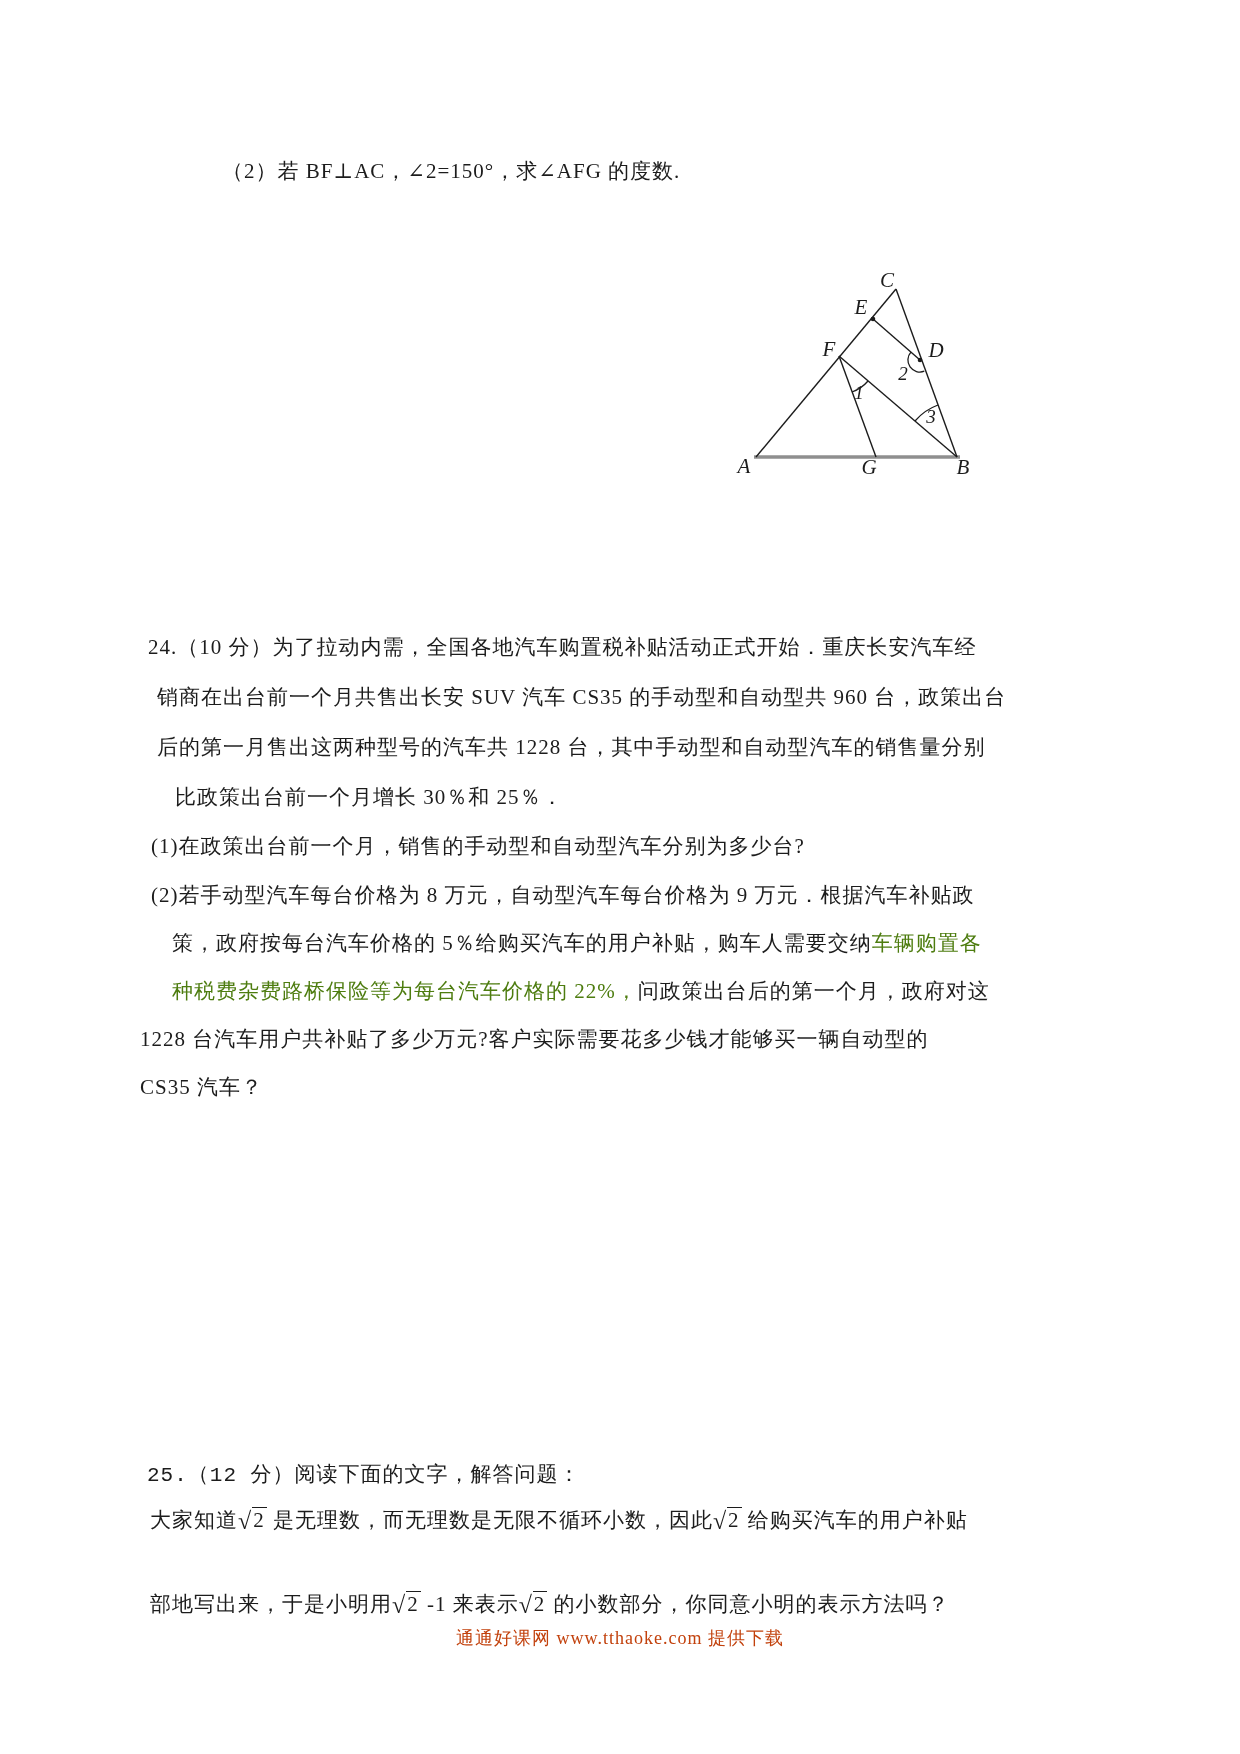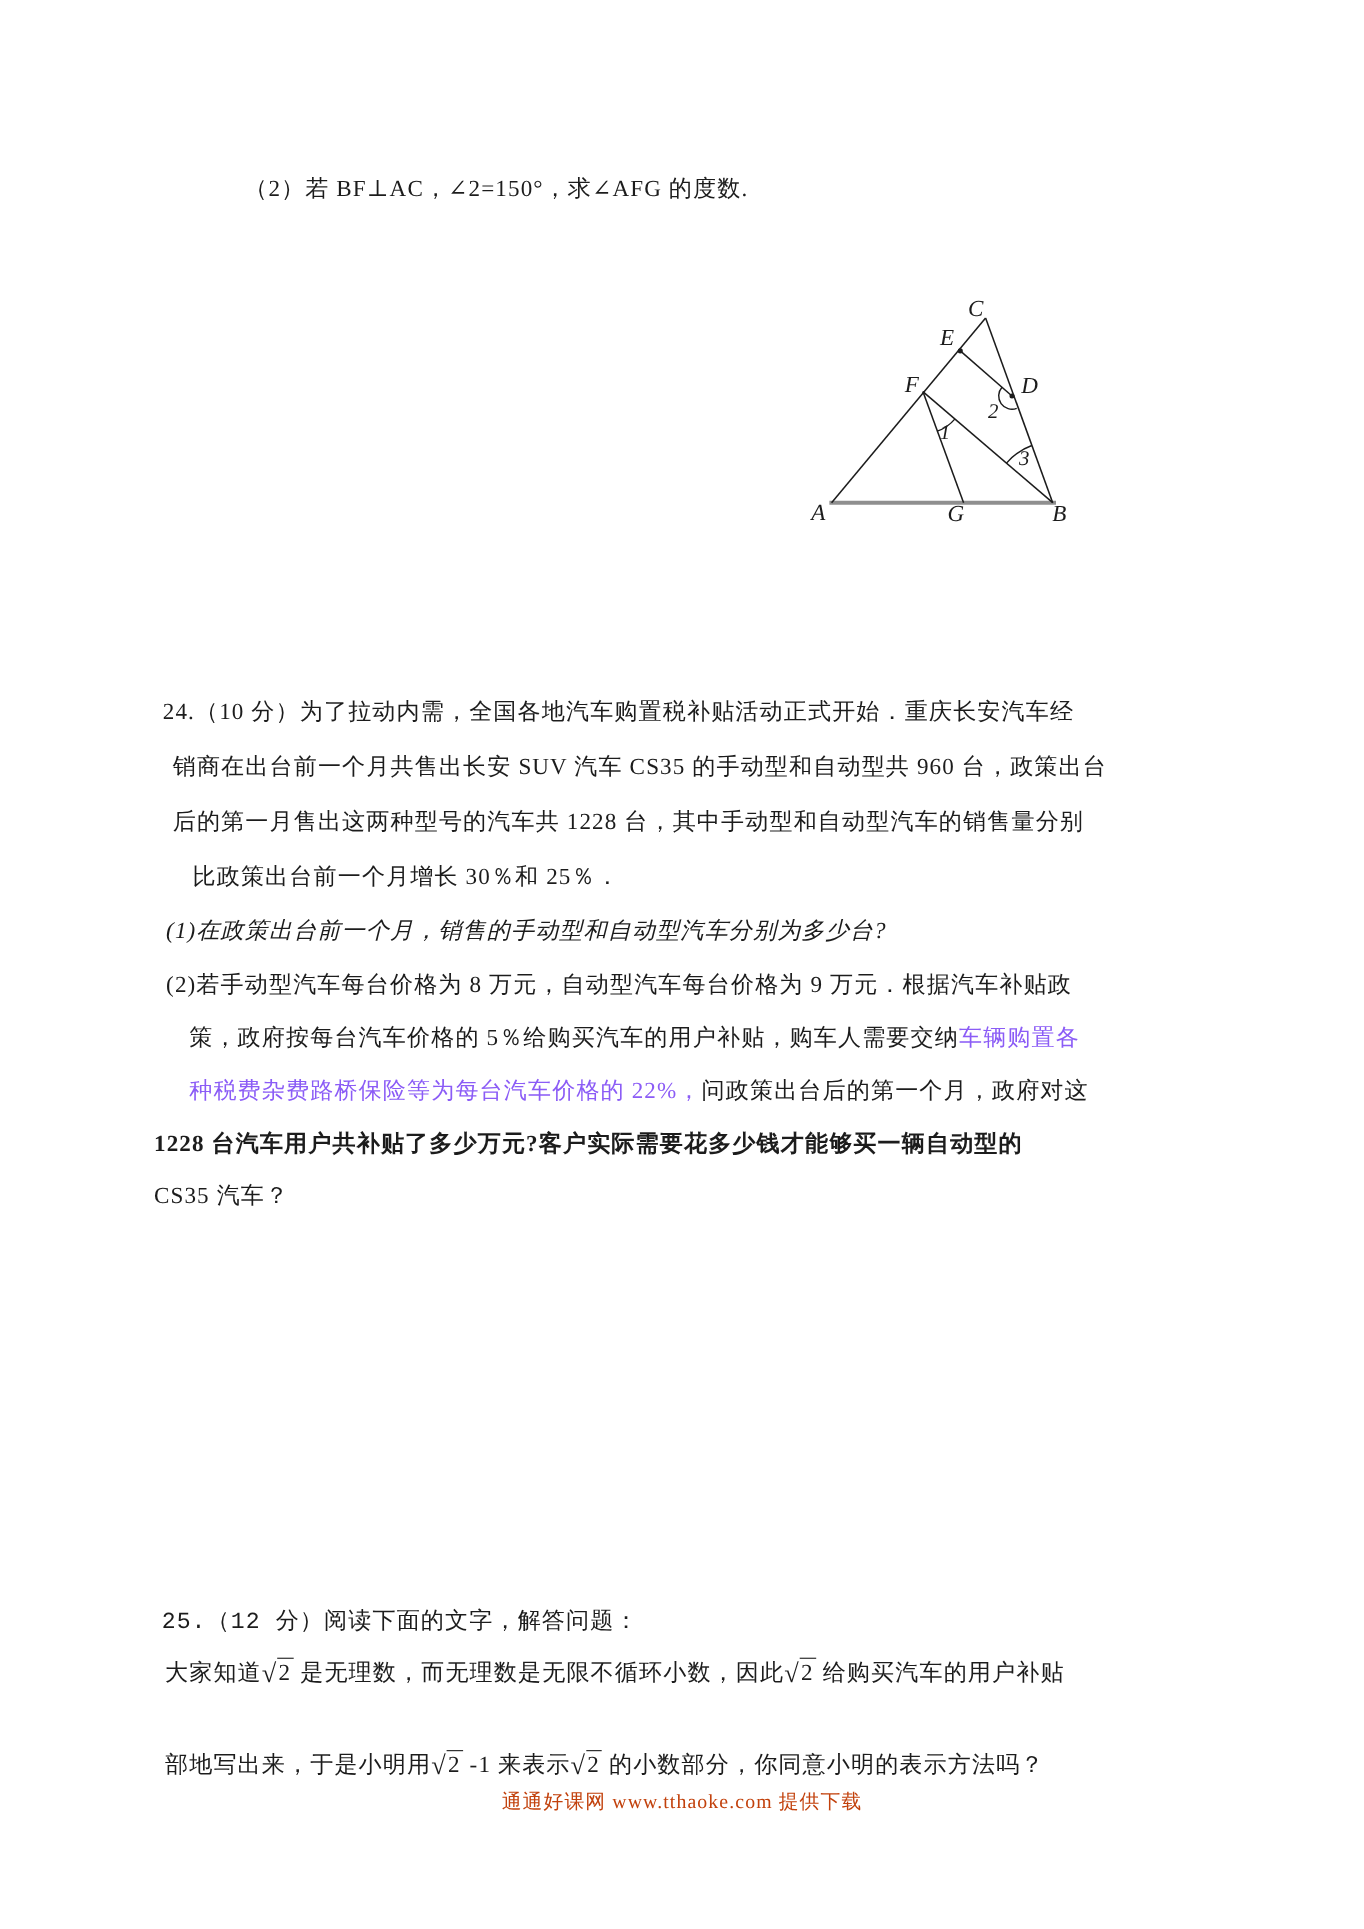--- a/index.html
+++ b/index.html
@@ -8,21 +8,21 @@
     font-family:"Liberation Serif","DejaVu Serif",serif;
     color:#1c1c1c;
   }
   .tline{
     position:absolute;
     font-size:21px;
     line-height:26px;
     white-space:nowrap;
     letter-spacing:1px;
   }
-  .gray{color:#8b5cf6;}
+  .gray{color:#4d7c0f;}
   .sqrt{display:inline-block;white-space:nowrap;font-style:normal;}
   .rsign{font-size:24px;vertical-align:-2px;}
   .rcand{border-top:1.7px solid #1c1c1c;padding:0 2px 0 1px;}
   .figure-wrap{position:absolute;left:730px;top:265px;width:260px;height:232px;}
   .fig-label{
     font-family:"Liberation Serif","DejaVu Serif",serif;
     font-style:italic;
     font-size:21px;
     fill:#1c1c1c;
   }
@@ -77,25 +77,25 @@
       <text x="129" y="134" text-anchor="middle" class="fig-num">1</text>
       <text x="173" y="115" text-anchor="middle" class="fig-num">2</text>
       <text x="201" y="158" text-anchor="middle" class="fig-num">3</text>
     </svg>
   </div>
 
   <div class="tline" style="left:148px;top:634px;">24.（10 分）为了拉动内需，全国各地汽车购置税补贴活动正式开始．重庆长安汽车经</div>
   <div class="tline" style="left:157px;top:684px;">销商在出台前一个月共售出长安 SUV 汽车 CS35 的手动型和自动型共 960 台，政策出台</div>
   <div class="tline" style="left:157px;top:734px;">后的第一月售出这两种型号的汽车共 1228 台，其中手动型和自动型汽车的销售量分别</div>
   <div class="tline" style="left:175px;top:784px;">比政策出台前一个月增长 30％和 25％．</div>
-  <div class="tline" style="left:151px;top:833px;font-style:italic;">(1)在政策出台前一个月，销售的手动型和自动型汽车分别为多少台?</div>
+  <div class="tline" style="left:151px;top:833px;">(1)在政策出台前一个月，销售的手动型和自动型汽车分别为多少台?</div>
   <div class="tline" style="left:151px;top:882px;">(2)若手动型汽车每台价格为 8 万元，自动型汽车每台价格为 9 万元．根据汽车补贴政</div>
   <div class="tline" style="left:172px;top:930px;"><span>策，政府按每台汽车价格的 5％给购买汽车的用户补贴，购车人需要交纳</span><span class="gray">车辆购置各</span></div>
   <div class="tline" style="left:172px;top:978px;"><span class="gray">种税费杂费路桥保险等为每台汽车价格的 22%，</span><span>问政策出台后的第一个月，政府对这</span></div>
-  <div class="tline" style="left:140px;top:1026px;font-weight:bold;">1228 台汽车用户共补贴了多少万元?客户实际需要花多少钱才能够买一辆自动型的</div>
+  <div class="tline" style="left:140px;top:1026px;">1228 台汽车用户共补贴了多少万元?客户实际需要花多少钱才能够买一辆自动型的</div>
   <div class="tline" style="left:140px;top:1074px;">CS35 汽车？</div>
 
   <div class="tline" style="left:147px;top:1463px;font-family:Liberation Mono, monospace;">25.（12 分）阅读下面的文字，解答问题：</div>
 
   <div class="tline" style="left:150px;top:1507px;"><span>大家知道</span><span class="sqrt"><span class="rsign">√</span><span class="rcand">2</span></span><span> 是无理数，而无理数是无限不循环小数，因此</span><span class="sqrt"><span class="rsign">√</span><span class="rcand">2</span></span><span> 给购买汽车的用户补贴</span></div>
 
   <div class="tline" style="left:150px;top:1565px;margin-top:26px;"><span>部地写出来，于是小明用</span><span class="sqrt"><span class="rsign">√</span><span class="rcand">2</span></span><span> -1 来表示</span><span class="sqrt"><span class="rsign">√</span><span class="rcand">2</span></span><span> 的小数部分，你同意小明的表示方法吗？</span></div>
 
   <div class="footer-line">通通好课网  www.tthaoke.com  提供下载</div>
 

